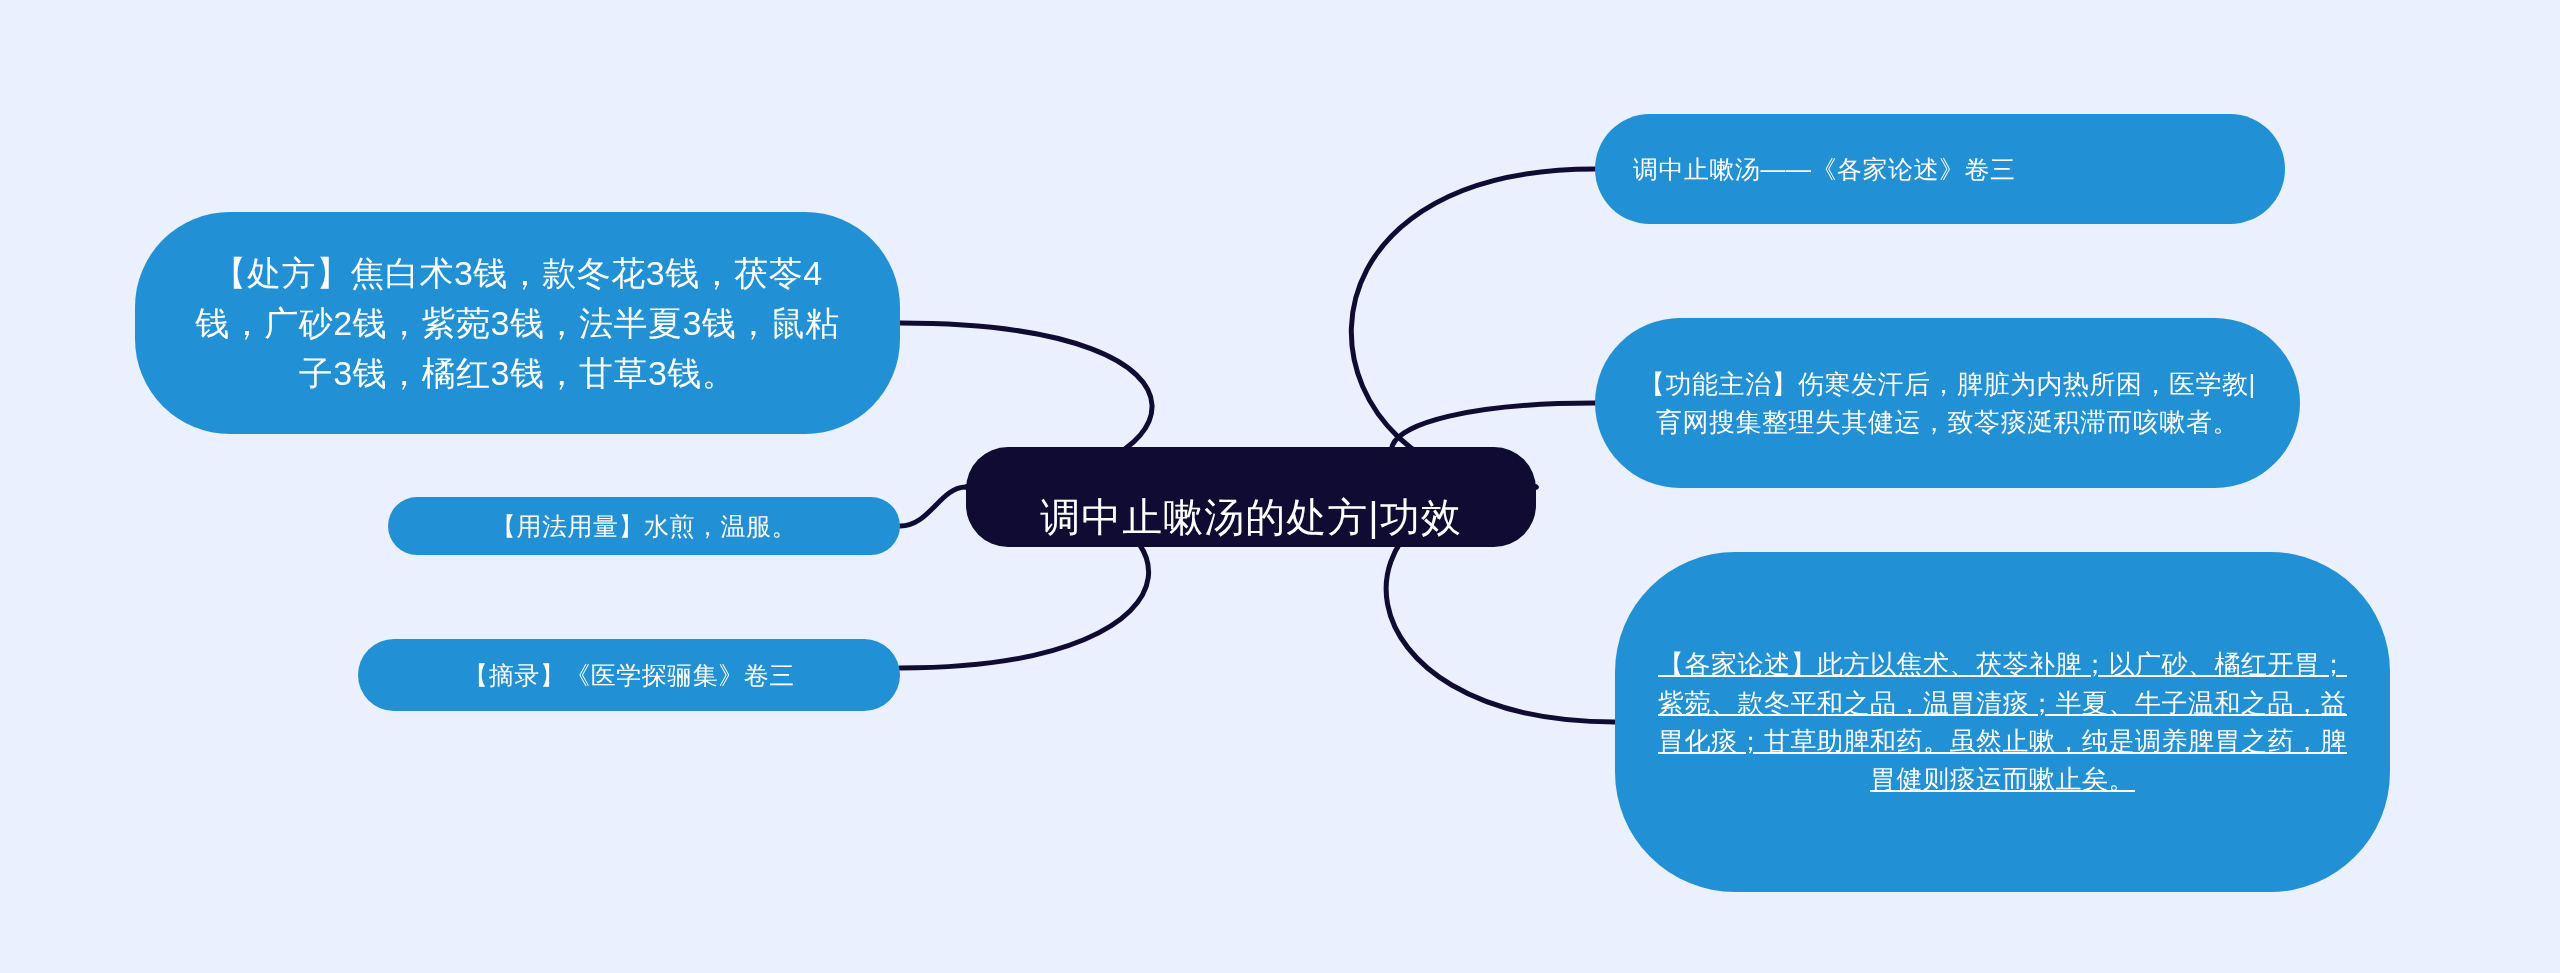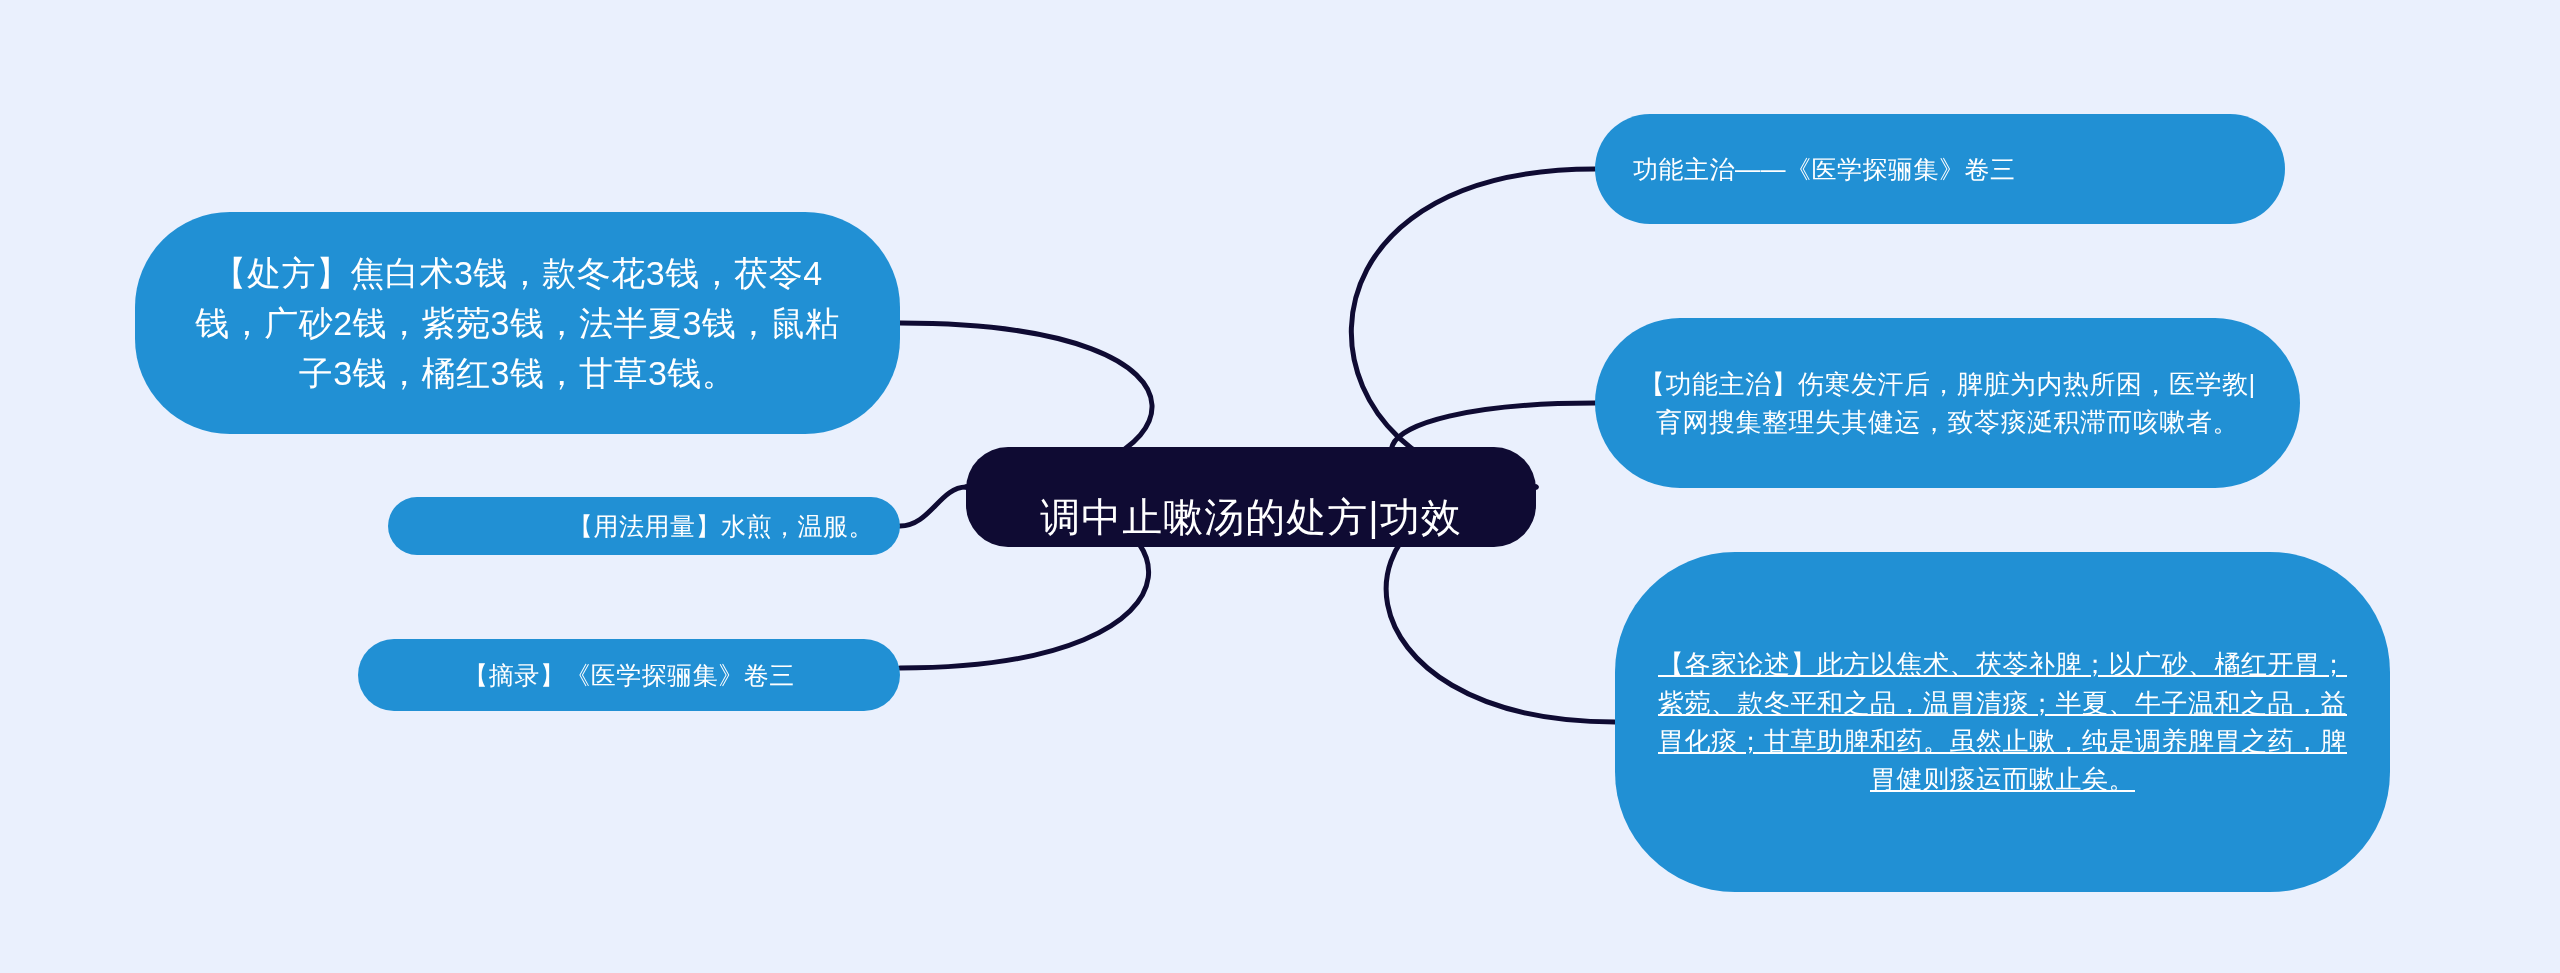--- a/index.html
+++ b/index.html
@@ -52,21 +52,21 @@
     letter-spacing: 1px;
     z-index: 3;
   }
 
   
   #node-root      { left: 966px;  top: 447px;  width: 570px;  height: 100px; align-items: flex-end;  }
   #node-source    { left: 1595px; top: 114px;  width: 690px;  height: 110px; font-size: 25px; border-radius: 55px; padding: 0 38px; }
   #node-function  { left: 1595px; top: 318px;  width: 705px;  height: 170px; font-size: 26px; border-radius: 85px; padding: 12px 34px; }
   #node-discuss   { left: 1615px; top: 552px;  width: 775px;  height: 340px; font-size: 26px; border-radius: 120px; padding: 0 42px; }
   #node-recipe    { left: 135px;  top: 212px;  width: 765px;  height: 222px; font-size: 34px; border-radius: 95px; padding: 0 56px; }
-  #node-usage     { left: 388px;  top: 497px;  width: 512px;  height: 58px;  font-size: 25px; border-radius: 40px; padding: 12px 26px; text-align: right; }
+  #node-usage     { left: 388px;  top: 497px;  width: 512px;  height: 58px;  font-size: 25px; border-radius: 40px; padding: 12px 26px; }
   #node-excerpt   { left: 358px;  top: 639px;  width: 542px;  height: 72px;  font-size: 25px; border-radius: 40px; padding: 0 26px; }
 
   #node-source .node-text   { text-align: left; }
   #node-function .node-text { text-align: center; }
   #node-discuss .node-text  { text-align: center; text-decoration: underline; }
   #node-recipe .node-text   { text-align: center; }
 </style>
 </head>
 <body>
 
@@ -99,21 +99,21 @@
 
   <div class="node" id="node-usage">
     <span class="node-text">【用法用量】水煎，温服。</span>
   </div>
 
   <div class="node" id="node-excerpt">
     <span class="node-text">【摘录】《医学探骊集》卷三</span>
   </div>
 
   <div class="node" id="node-source">
-    <span class="node-text">功能主治——《医学探骊集》卷三</span>
+    <span class="node-text">调中止嗽汤——《各家论述》卷三</span>
   </div>
 
   <div class="node" id="node-function">
     <span class="node-text">【功能主治】伤寒发汗后，脾脏为内热所困，医学教|育网搜集整理失其健运，致苓痰涎积滞而咳嗽者。</span>
   </div>
 
   <div class="node" id="node-discuss">
     <span class="node-text">【各家论述】此方以焦术、茯苓补脾；以广砂、橘红开胃；紫菀、款冬平和之品，温胃清痰；半夏、牛子温和之品，益胃化痰；甘草助脾和药。虽然止嗽，纯是调养脾胃之药，脾胃健则痰运而嗽止矣。</span>
   </div>
 

